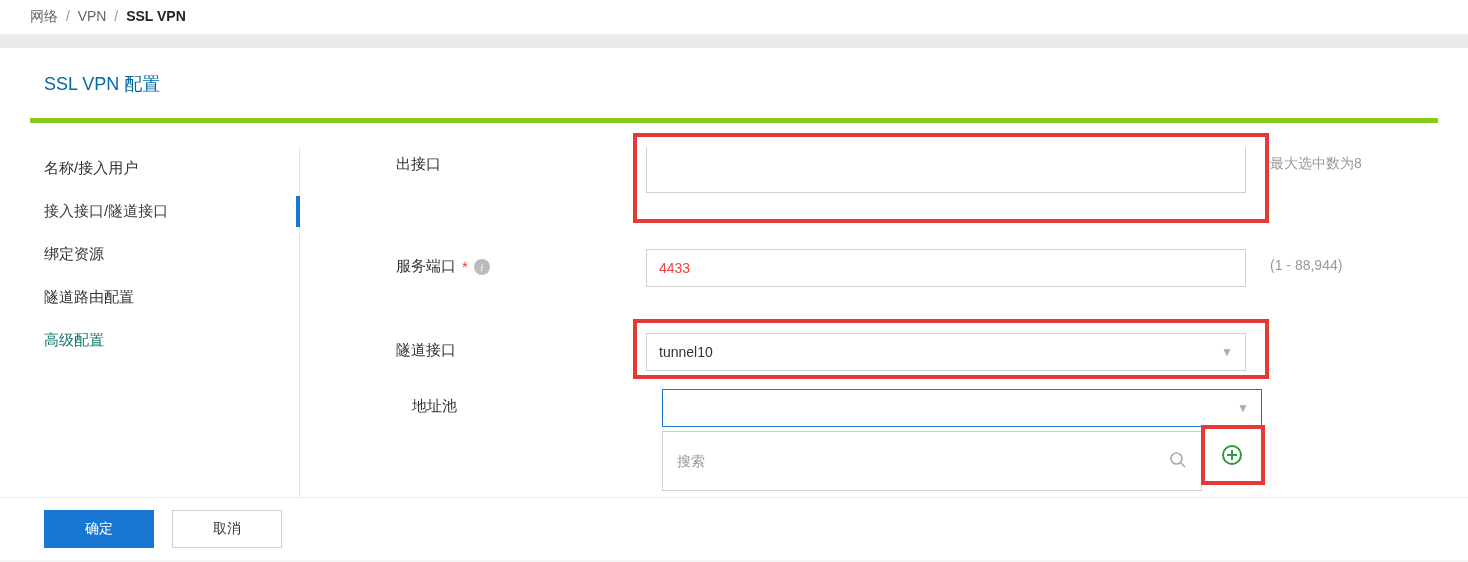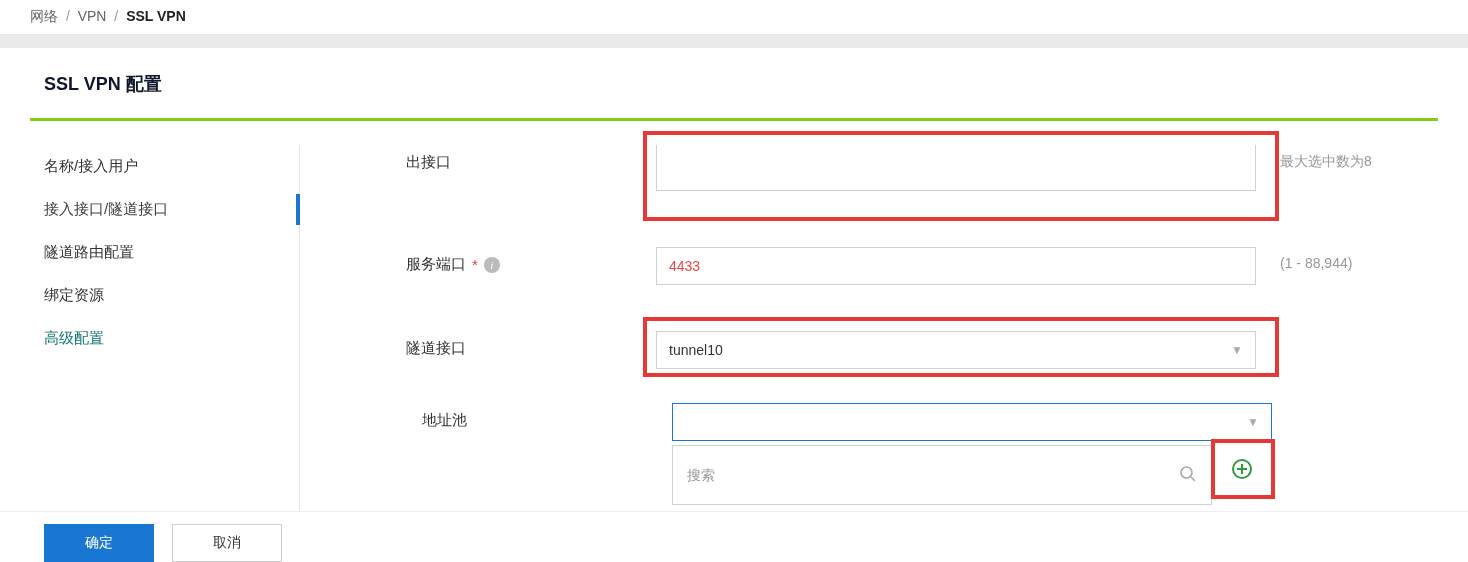--- a/index.html
+++ b/index.html
@@ -18,30 +18,29 @@
     }
     .breadcrumb .sep { margin: 0 4px; color: #999; }
     .breadcrumb .current { font-weight: bold; color: #222; }
     .separator-bar { height: 14px; background: #eaeaea; }
     .panel {
       background: #fff;
       padding: 0 30px;
     }
     .panel-title {
       font-size: 18px;
-      font-weight: bold;
+      font-weight: normal;
       padding: 24px 14px 22px 14px;
-      color: #0f172a;
+      color: #0369a1;
     }
     .config-body {
       display: flex;
-      border-top: 3px solid #84cc16;
+      border-top: 5px solid #84cc16;
       padding-top: 24px;
       min-height: 340px;
-      gap: 10px;
     }
     .side-nav {
       width: 270px;
       border-right: 1px solid #e5e5e5;
       padding-left: 14px;
     }
     .side-nav .nav-item {
       position: relative;
       padding: 12px 0;
       font-size: 15px;
@@ -63,21 +62,21 @@
       flex: 1;
       padding-left: 96px;
       position: relative;
     }
     .form-row {
       display: flex;
       align-items: flex-start;
       position: relative;
       margin-bottom: 46px;
     }
-    .form-row.tight { margin-bottom: 34px; }
+    .form-row.tight { margin-bottom: 18px; }
     .form-label {
       width: 250px;
       font-size: 15px;
       color: #333;
       padding-top: 8px;
       display: flex;
       align-items: center;
       gap: 6px;
     }
     .req { color: #e53935; }
@@ -224,22 +223,22 @@
 
 <div class="separator-bar"></div>
 
 <div class="panel">
   <div class="panel-title">SSL VPN 配置</div>
 
   <div class="config-body">
     <div class="side-nav">
       <div class="nav-item">名称/接入用户</div>
       <div class="nav-item link active">接入接口/隧道接口</div>
+      <div class="nav-item">绑定资源</div>
       <div class="nav-item">隧道路由配置</div>
-      <div class="nav-item">绑定资源</div>
       <div class="nav-item link">高级配置</div>
     </div>
 
     <div class="form-area">
 
       <div class="form-row" style="margin-bottom:56px;">
         <div class="form-label">出接口</div>
         <div class="field-wrap">
           <div class="input-box empty-below"></div>
         </div>

